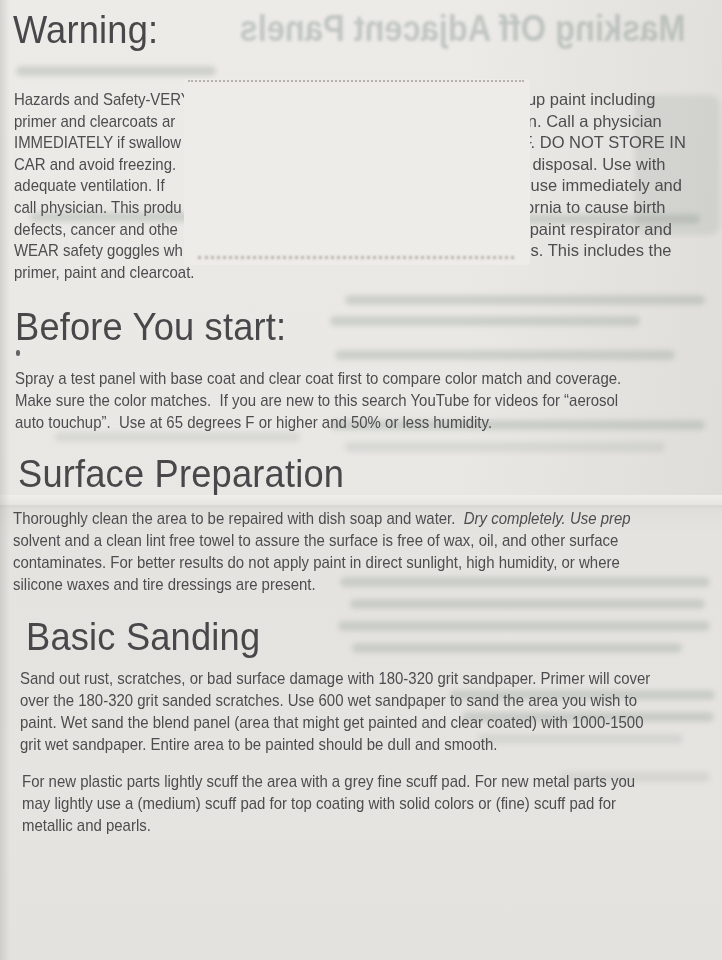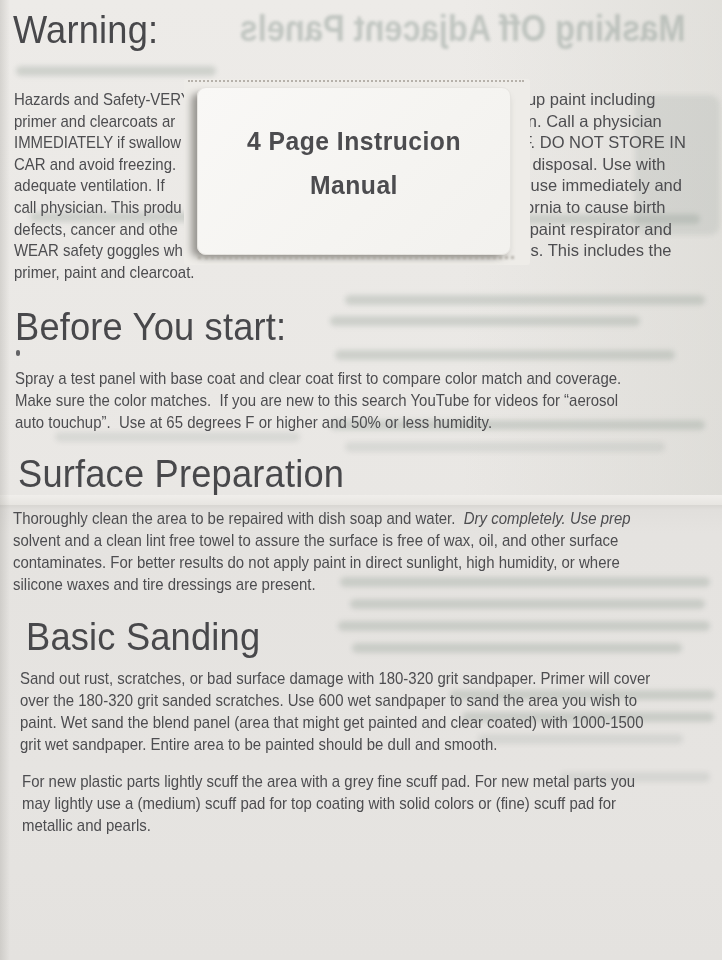--- a/index.html
+++ b/index.html
@@ -96,24 +96,20 @@
   <div class="br" style="top:133px;">20F. DO NOT STORE IN</div>
   <div class="br" style="top:155px;">per disposal. Use with</div>
   <div class="br" style="top:176px;">uct use immediately and</div>
   <div class="br" style="top:198px;">alifornia to cause birth</div>
   <div class="br" style="top:220px;">ive paint respirator and</div>
   <div class="br" style="top:241px;">eyes. This includes the</div>
 
   <div class="backing"></div>
   <div class="perf-top"></div>
   <div class="perf-bottom"></div>
-  <div class="label">
-    <div class="stk stk1">4 Page Instrucion</div>
-    <div class="stk stk2">Manual</div>
-  </div>
 
   <div class="h1" style="left:15px;top:305px;">Before You start:</div>
   <div class="dot"></div>
   <div class="bl" style="left:15px;top:369px;">Spray a test panel with base coat and clear coat first to compare color match and coverage.</div>
   <div class="bl" style="left:15px;top:391px;">Make sure the color matches.  If you are new to this search YouTube for videos for “aerosol</div>
   <div class="bl" style="left:15px;top:413px;">auto touchup”.  Use at 65 degrees F or higher and 50% or less humidity.</div>
 
   <div class="h1" style="left:18px;top:452px;">Surface Preparation</div>
   <div class="bl" style="left:13px;top:509px;"><span>Thoroughly clean the area to be repaired with dish soap and water.  </span><span class="ital">Dry completely. Use prep</span></div>
   <div class="bl" style="left:13px;top:531px;">solvent and a clean lint free towel to assure the surface is free of wax, oil, and other surface</div>

